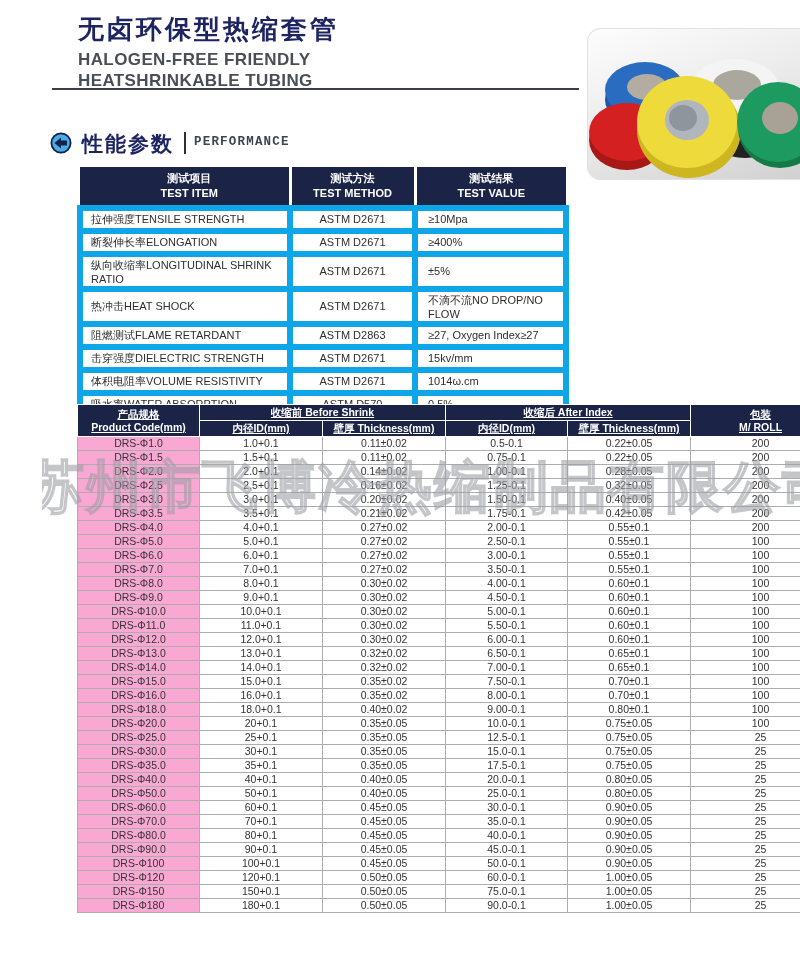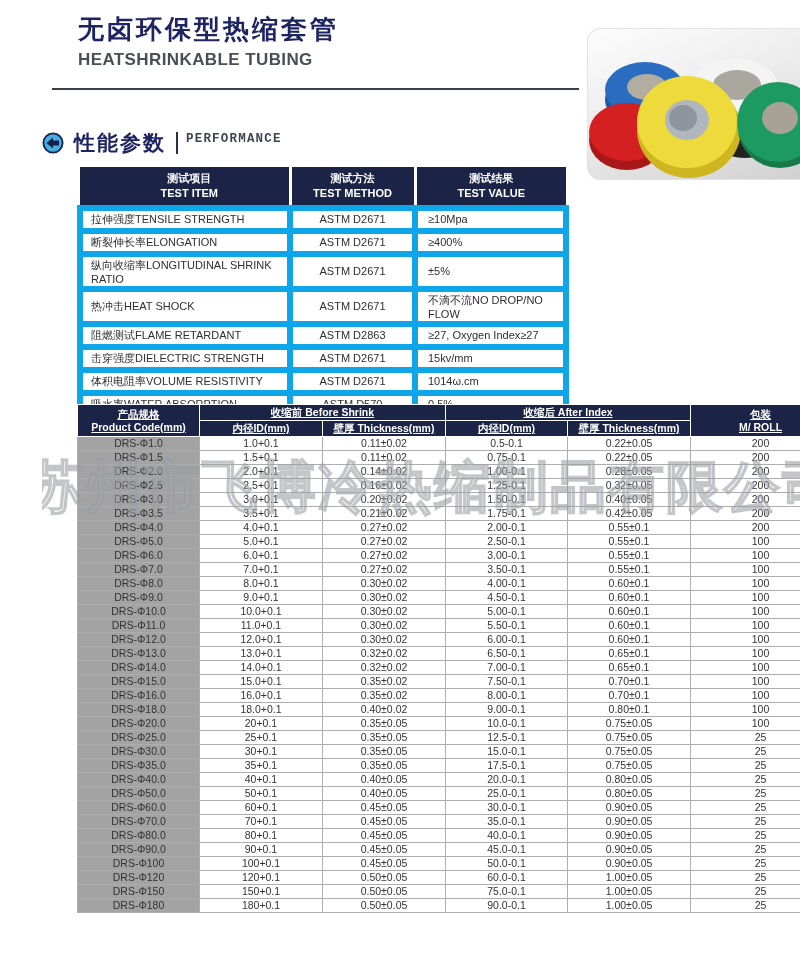--- a/index.html
+++ b/index.html
@@ -27,21 +27,21 @@
   .photo {
     position:absolute; left:545px; top:28px; width:233px; height:152px;
     border-radius:14px;
     background:linear-gradient(160deg,#fdfdfd 0%,#ececec 45%,#cfcfcf 100%);
     box-shadow:inset 0 0 0 1px #e2e2e2;
     overflow:hidden;
   }
   .photo svg { display:block; width:100%; height:100%; }
 
   
-  .section { position:absolute; left:0; display:flex; align-items:flex-start; }
+  .section { position:absolute; left:8px; display:flex; align-items:center; }
   .section .icon { width:22px; height:22px; margin-right:10px; align-self:center; }
   .section-cn { font-size:21px; font-weight:bold; color:#1d2461; letter-spacing:2px; line-height:1; }
   .section-bar { width:2px; height:22px; background:#2a3040; margin:0 8px 0 10px; }
   .section-en { font-size:12.5px; font-weight:bold; color:#3c4452; letter-spacing:1.2px; padding-bottom:2px;font-family:Liberation Mono, monospace; }
   #perf-section { top:132px; }
   #spec-section { top:374px; }
 
   
   table { border-collapse:collapse; table-layout:fixed; }
   .perf-table { position:absolute; left:35px; top:167px; width:486px; }
@@ -61,38 +61,39 @@
   
   .spec-table { position:absolute; left:35px; top:404px; width:753px; }
   .spec-table th {
     background:#1b2347; color:#fff; font-size:10.5px; font-weight:bold;
     height:16px; padding:1px 4px; border:1px solid #fff; line-height:1.25;text-decoration:underline;
   }
   .spec-table td {
     border:1px solid #adadad; font-size:10.5px; color:#333;
     height:13px; line-height:13px; padding:0 2px; text-align:center; background:#fff;
   }
-  .spec-table td.code { background:#a3a3a3; }
+  .spec-table td.code { background:#f9a8d4; }
 
   
   .watermark {
     position:absolute; left:-14px; top:450px; width:840px; z-index:5;
     font-size:56px; font-weight:bold; letter-spacing:2px; white-space:nowrap;
     color:rgba(235,235,235,0.12);
     -webkit-text-stroke:1.5px rgba(150,152,158,0.55);
     pointer-events:none;
   }
 </style>
 </head>
 <body>
 
 <div class="page">
 
   <div class="title">无卤环保型热缩套管</div>
   <div class="subtitle">
+    <div>HALOGEN-FREE FRIENDLY</div>
     <div>HEATSHRINKABLE TUBING</div>
   </div>
   <div class="header-rule"></div>
 
   <div class="photo">
     <svg viewBox="0 0 233 152">
 
       <ellipse cx="58" cy="72" rx="40" ry="28" fill="#1f57a0"></ellipse>
       <ellipse cx="58" cy="62" rx="40" ry="28" fill="#2a6cc0"></ellipse>
       <ellipse cx="60" cy="59" rx="20" ry="13" fill="#b3aca1"></ellipse>

